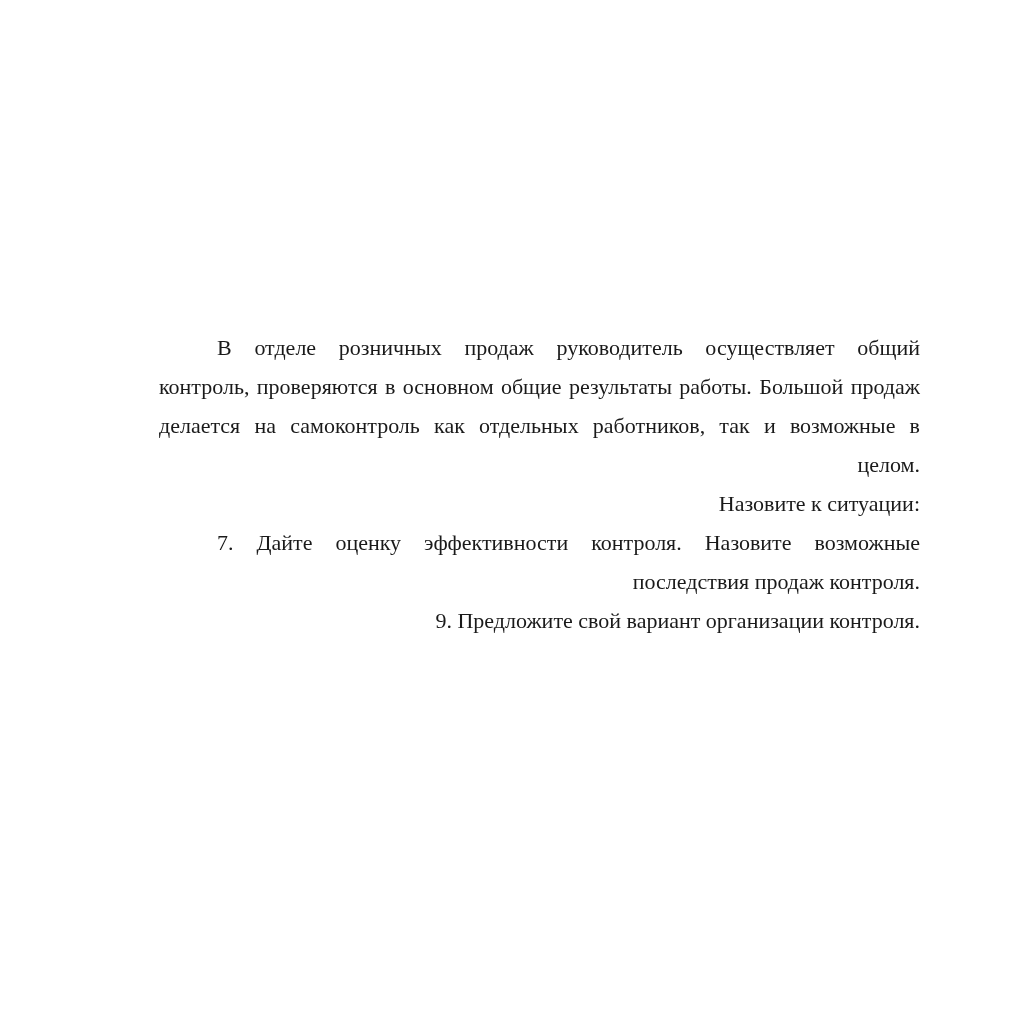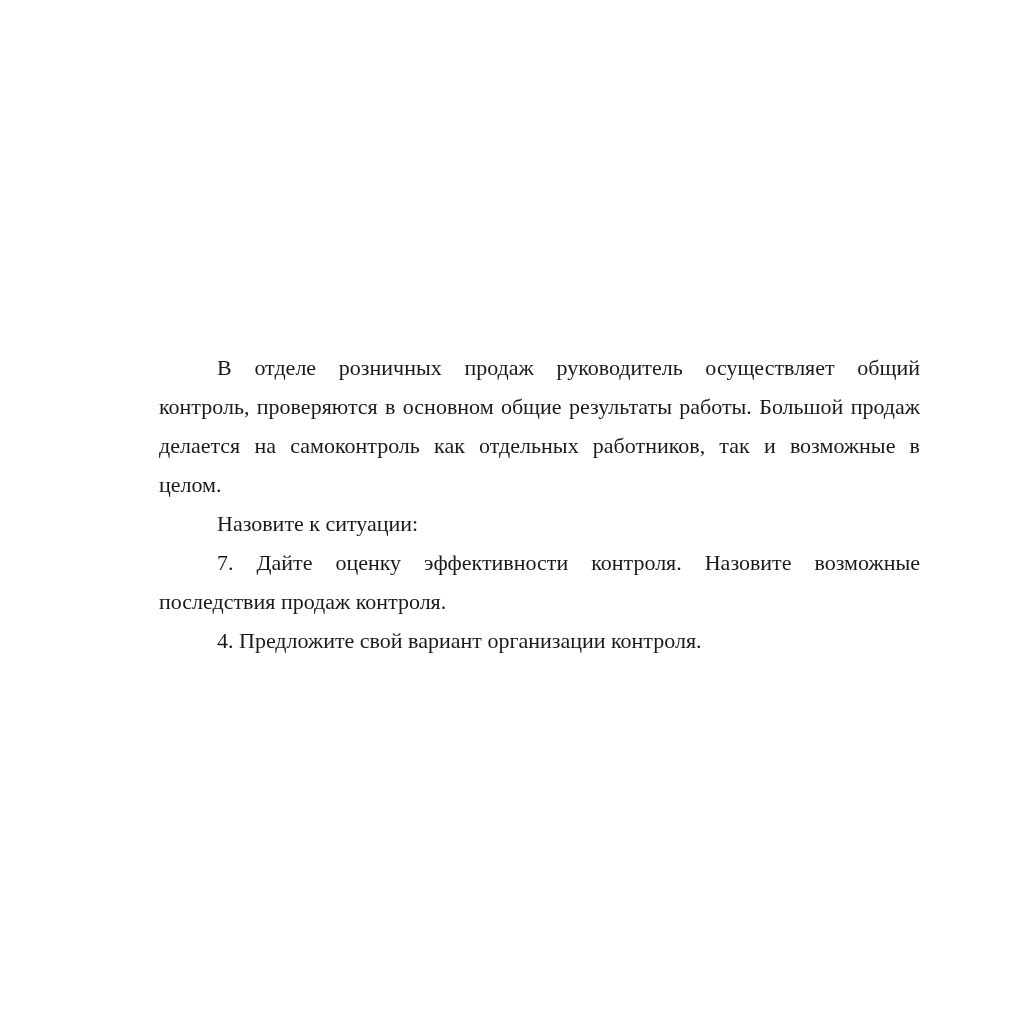--- a/index.html
+++ b/index.html
@@ -15,26 +15,25 @@
   }
   .text-block {
     position: absolute;
     left: 159px;
     top: 328px;
     width: 761px;
     font-family: "Liberation Serif", "DejaVu Serif", serif;
     font-size: 22px;
     line-height: 39px;
     color: #1a1a1a;
-    margin-top: 20px;
     -webkit-font-smoothing: antialiased;
   }
   .text-line {
     white-space: normal;
-    text-align: left;
+    text-align: right;
   }
   .jst {
     text-align: justify;
     text-align-last: justify;
   }
   .ind {
     text-indent: 58px;
   }
 </style>
 </head>
@@ -42,15 +41,15 @@
 
 <div class="page">
   <div class="text-block">
     <div class="text-line ind jst">В отделе розничных продаж руководитель осуществляет общий</div>
     <div class="text-line jst">контроль, проверяются в основном общие результаты работы. Большой продаж</div>
     <div class="text-line jst">делается на самоконтроль как отдельных работников, так и возможные в</div>
     <div class="text-line">целом.</div>
     <div class="text-line ind">Назовите к ситуации:</div>
     <div class="text-line ind jst">7. Дайте оценку эффективности контроля. Назовите возможные</div>
     <div class="text-line">последствия продаж контроля.</div>
-    <div class="text-line ind">4. Предложите свой вариант организации контроля.</div>
+    <div class="text-line ind">9. Предложите свой вариант организации контроля.</div>
   </div>
 </div>
 
 </body></html>

